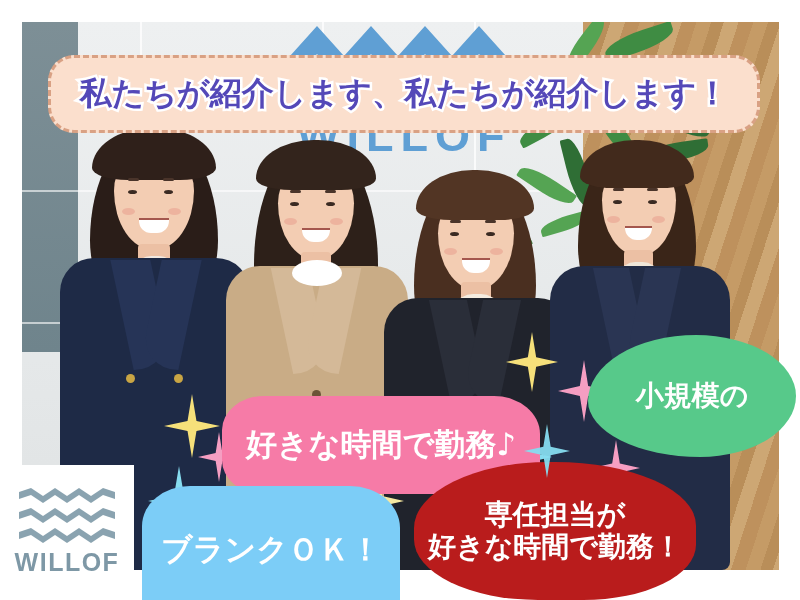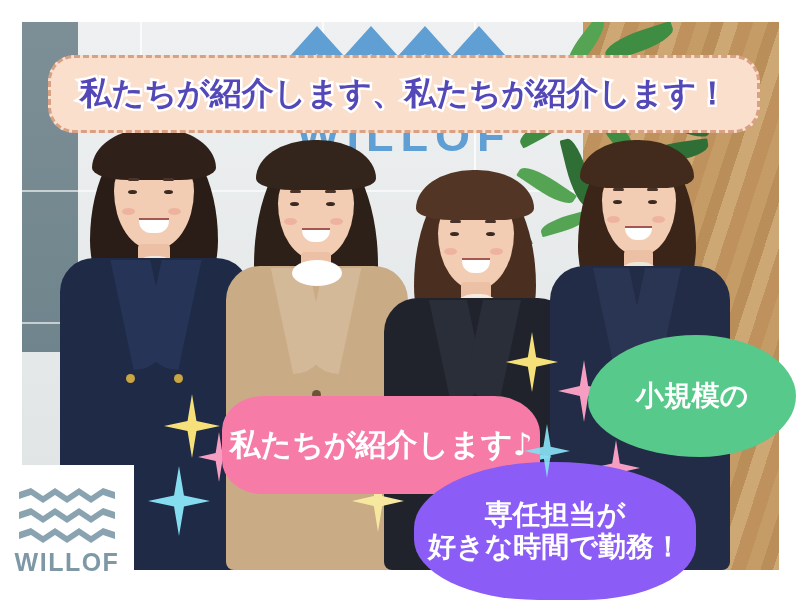--- a/index.html
+++ b/index.html
@@ -65,21 +65,21 @@
   .blob{position:absolute;display:flex;flex-direction:column;align-items:center;justify-content:center;
         color:#ffffff;font-weight:700;text-align:center;line-height:1.14;
         font-family:"DejaVu Sans","Liberation Sans",sans-serif;}
 
   .blob-green{left:588px;top:335px;width:208px;height:122px;background:#57c98a;
         border-radius:52% 48% 46% 54%/54% 50% 50% 46%;font-size:28px;}
   .blob-pink{left:222px;top:396px;width:318px;height:98px;background:#f67ba7;
         border-radius:42px 46px 34px 40px/34px 38px 30px 34px;font-size:31px;}
   .blob-blue{left:142px;top:486px;width:258px;height:114px;background:#7ccdf7;
         border-radius:48px 50px 0 0/40px 42px 0 0;font-size:31px;}
-  .blob-yellow{left:414px;top:462px;width:282px;height:138px;background:#8b5cf6;
+  .blob-yellow{left:414px;top:462px;width:282px;height:138px;background:#b91c1c;
         border-radius:48% 50% 40% 44%/48% 46% 40% 44%;font-size:28px;}
 
   
   .spark{position:absolute;
         clip-path:polygon(50% 0%,58% 42%,100% 50%,58% 58%,50% 100%,42% 58%,0% 50%,42% 42%);}
 
   
   .logo{position:absolute;left:0;top:465px;width:134px;height:135px;background:#ffffff;
         display:flex;flex-direction:column;align-items:center;justify-content:center;gap:5px;}
   .zig{width:96px;height:15px;}
@@ -210,23 +210,26 @@
   <div class="spark" style="left:558px;top:360px;width:52px;height:62px;background:#f59ec2;"></div>
   <div class="spark" style="left:496px;top:424px;width:56px;height:66px;background:#86dcef;"></div>
   <div class="spark" style="left:352px;top:470px;width:52px;height:62px;background:#f7e8a0;"></div>
   <div class="spark" style="left:592px;top:440px;width:48px;height:56px;background:#f59ec2;"></div>
 
   <div class="blob blob-green">
     <div>小規模の</div>
   </div>
 
   <div class="blob blob-pink">
-    <div>私たちが紹介します♪</div>
-  </div>
-
+    <div>好きな時間で勤務♪</div>
+  </div>
+
+  <div class="blob blob-blue">
+    <div style="margin-top:14px;">ブランクＯＫ！</div>
+  </div>
 
   <div class="blob blob-yellow">
     <div>専任担当が</div>
     <div>好きな時間で勤務！</div>
   </div>
 
   <div class="spark" style="left:524px;top:424px;width:46px;height:54px;background:#86dcef;opacity:.95;"></div>
 
   <div class="logo">
     <svg class="zig" viewBox="0 0 96 15" preserveAspectRatio="none">

